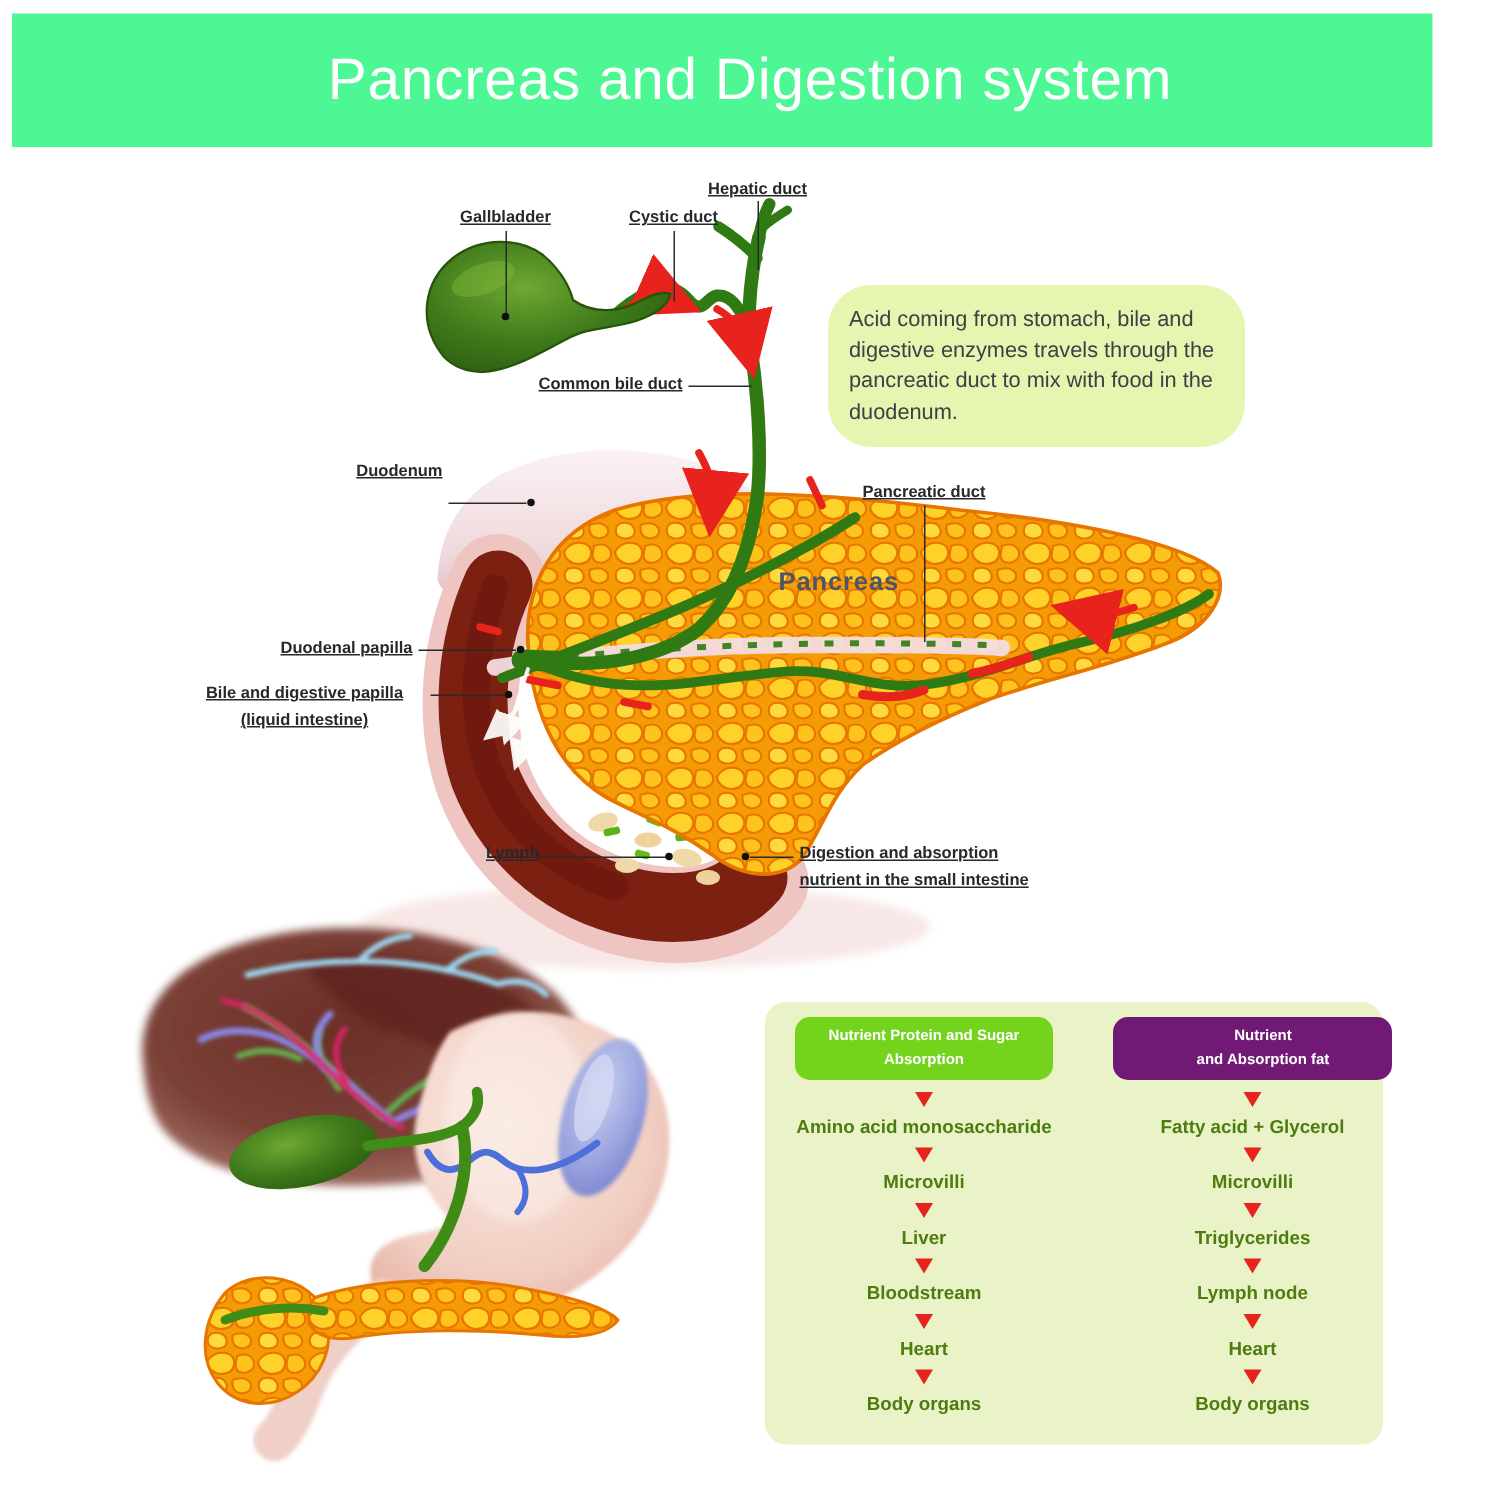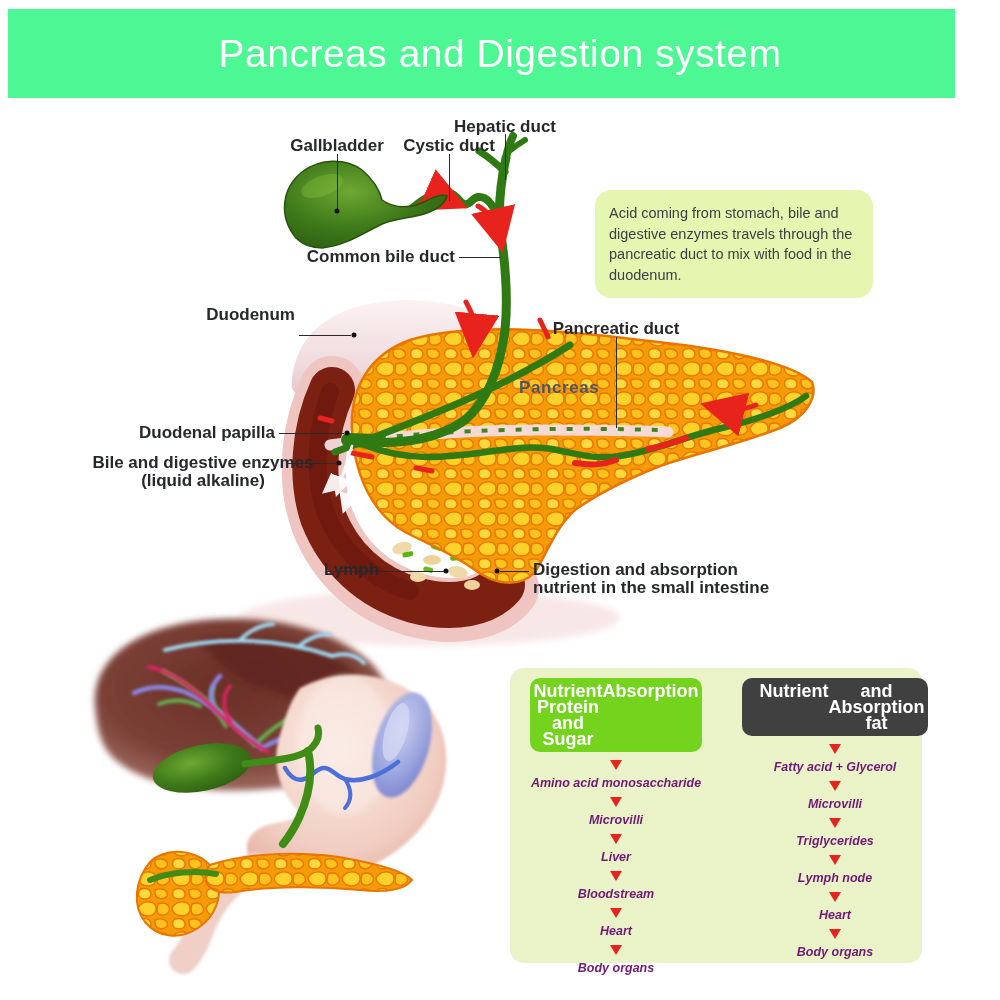--- a/index.html
+++ b/index.html
@@ -5,44 +5,44 @@
   html,body{margin:0;padding:0;background:#ffffff;}
   .stage{position:relative;width:955px;height:1000px;background:#ffffff;overflow:hidden;
          font-family:"Liberation Sans",sans-serif;}
   
   .banner{position:absolute;left:8px;top:9px;width:984px;height:89px;background:#4DF794;
           display:flex;align-items:center;justify-content:center;}
   .banner span{color:#ffffff;font-size:39px;font-weight:400;letter-spacing:.5px;}
   
   .art{position:absolute;left:0;top:0;}
   
-  .lbl{position:absolute;font-size:17px;font-weight:600;color:#26282B;white-space:nowrap;line-height:13px;}
+  .lbl{position:absolute;font-size:11px;font-weight:600;color:#26282B;white-space:nowrap;line-height:13px;text-decoration:underline;}
   .lbl.c{transform:translateX(-50%);}
   .lbl.r{transform:translateX(-100%);}
   .organ-word{position:absolute;font-size:17px;font-weight:600;color:#4E5666;letter-spacing:.6px;}
   .hline,.vline{position:absolute;background:#2A2A2A;}
   .hline{height:1px;}
   .vline{width:1px;}
   .dot{position:absolute;width:5px;height:5px;border-radius:50%;background:#111;
        transform:translate(-50%,-50%);}
   
   .infobox{position:absolute;left:552px;top:190px;width:250px;background:#E4F6B0;
-           border-radius:16px;padding:13px 14px;color:#3C4147;font-size:14.5px;
-           line-height:20.5px;font-weight:500;margin-left:43px;}
+           border-radius:29px;padding:13px 14px;color:#3C4147;font-size:14.5px;
+           line-height:20.5px;font-weight:500;}
   
   .flow{position:absolute;left:510px;top:668px;width:412px;height:295px;background:#EAF3C8;
         border-radius:14px;}
   .col{position:absolute;top:10px;text-align:center;}
-  .hdr{border-radius:10px;color:#fff;font-size:18px;font-weight:700;line-height:16px;
-       padding:5px 6px;margin:0 auto 8px auto;width:160px;display:flex;justify-content:center;min-height:32px;}
+  .hdr{border-radius:10px;color:#fff;font-size:10px;font-weight:700;line-height:16px;
+       padding:5px 6px;margin:0 auto 8px auto;width:160px;display:flex;flex-direction:column;justify-content:center;min-height:32px;}
   .hdr-green{background:#74D31D;}
-  .hdr-orange{background:#404040;padding-left:20px;}
+  .hdr-orange{background:#701a75;padding-left:20px;}
   .arr{width:0;height:0;border-left:6px solid transparent;border-right:6px solid transparent;
        border-top:10px solid #E8231D;margin:0 auto 6px auto;}
-  .step{font-size:12.5px;font-weight:700;color:#701a75;margin-bottom:7px;line-height:14px;font-style:italic;}
+  .step{font-size:12.5px;font-weight:700;color:#4d7c0f;margin-bottom:7px;line-height:14px;}
 </style>
 </head>
 <body>
 
 <div class="stage">
 
   <div class="banner">
     <span>Pancreas and Digestion system</span>
   </div>
 
@@ -240,22 +240,22 @@
   <div class="dot" style="left:497px;top:571px"></div>
 
   <div class="lbl c" style="left:505px;top:120px">Hepatic duct</div>
   <div class="lbl c" style="left:337px;top:139px">Gallbladder</div>
   <div class="lbl c" style="left:449px;top:139px">Cystic duct</div>
   <div class="lbl r" style="left:455px;top:250px">Common bile duct</div>
   <div class="lbl r" style="left:295px;top:308px">Duodenum</div>
   <div class="lbl c" style="left:616px;top:322px">Pancreatic duct</div>
   <div class="organ-word" style="left:519px;top:378px">Pancreas</div>
   <div class="lbl r" style="left:275px;top:426px">Duodenal papilla</div>
-  <div class="lbl c" style="left:203px;top:456px">Bile and digestive enzymes</div>
-  <div class="lbl c" style="left:203px;top:474px">(liquid alkaline)</div>
+  <div class="lbl c" style="left:203px;top:456px">Bile and digestive papilla</div>
+  <div class="lbl c" style="left:203px;top:474px">(liquid intestine)</div>
   <div class="lbl" style="left:324px;top:563px">Lymph</div>
   <div class="lbl" style="left:533px;top:563px">Digestion and absorption</div>
   <div class="lbl" style="left:533px;top:581px">nutrient in the small intestine</div>
 
   <div class="flow">
     <div class="col" style="left:10px;width:192px">
       <div class="hdr hdr-green">
         <span>Nutrient Protein and Sugar</span>
         <span>Absorption</span>
       </div>

